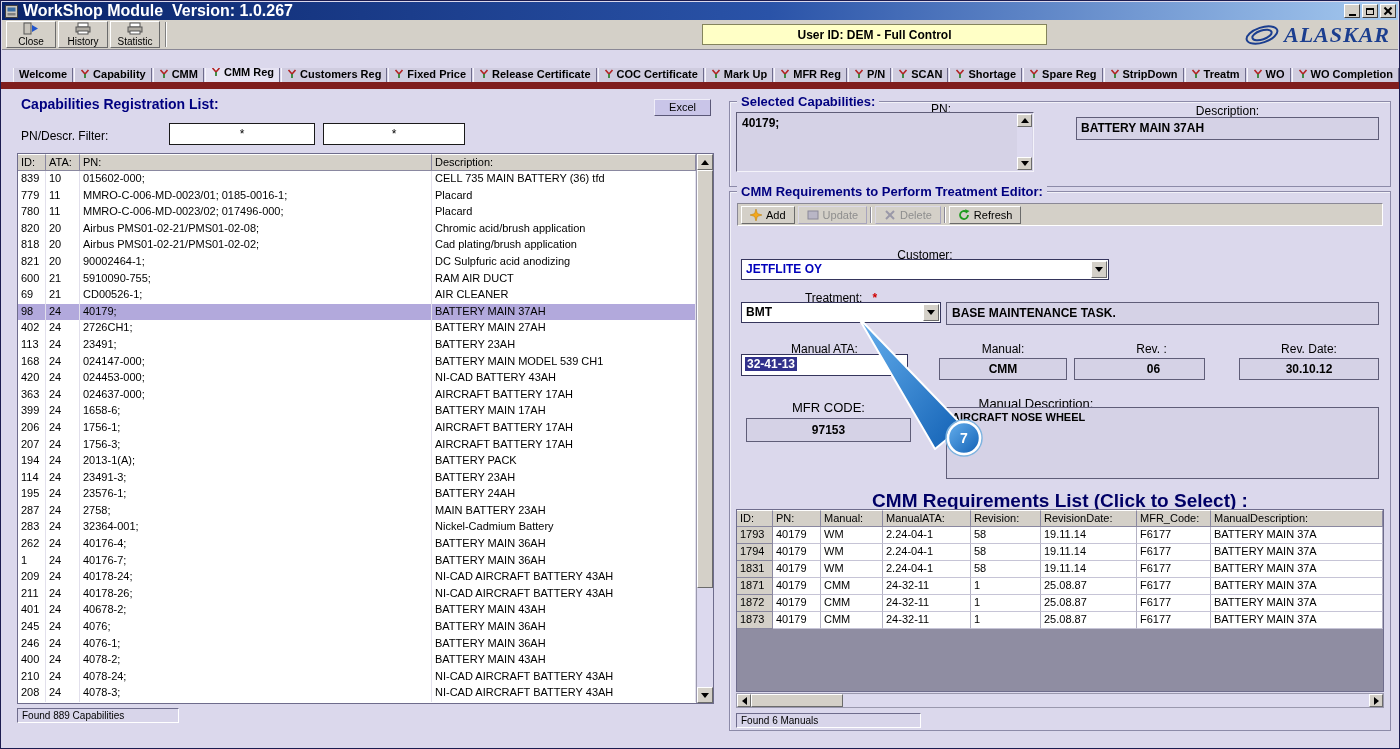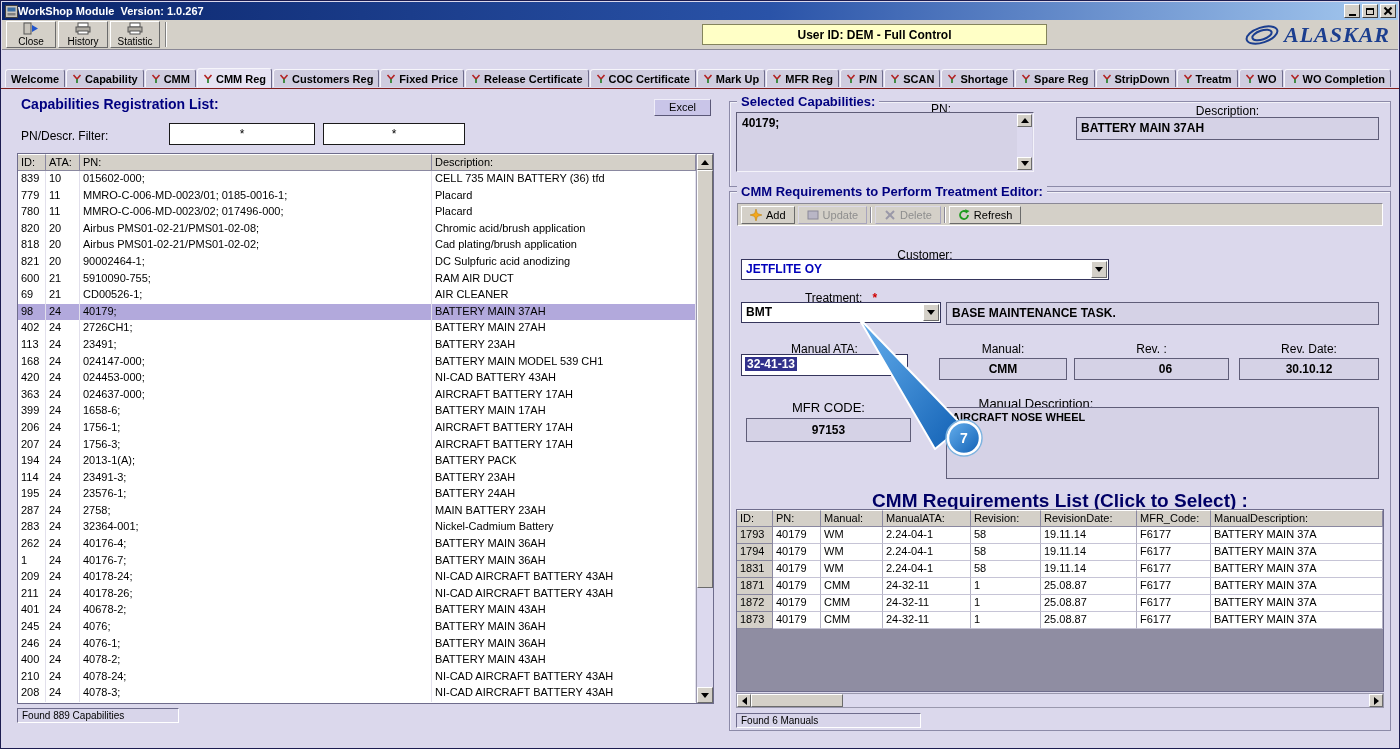--- a/index.html
+++ b/index.html
@@ -5,40 +5,40 @@
   * { margin:0; padding:0; box-sizing:border-box; }
   html,body { background:#555; }
   body { font-family:"Liberation Sans", sans-serif; }
   #app { position:relative; width:1400px; height:749px; background:#dbd8ec; overflow:hidden; border:1px solid #1c1c50; }
 
   
   #titlebar { position:absolute; left:1px; top:1px; right:1px; height:18px;
     background:linear-gradient(90deg,#0a246a 0%,#2a53a8 55%,#a6caf0 100%);
     display:flex; align-items:center; color:#fff; }
   #app-icon { margin-left:3px; width:13px; height:13px; flex:none; }
-  #window-title { font-size:11px; font-weight:bold; white-space:pre; }
+  #window-title { margin-left:5px; font-size:16px; font-weight:bold; white-space:pre; }
   #win-controls { position:absolute; right:2px; top:2px; display:flex; gap:2px; }
   .win-btn { width:16px; height:14px; background:#d4d0c8; border:1px solid; border-color:#fff #404040 #404040 #fff; display:flex; align-items:center; justify-content:center; }
   .glyph-min { width:7px; height:2px; background:#000; margin-top:7px; }
   .glyph-max { width:8px; height:7px; border:1px solid #000; border-top-width:2px; }
   .glyph-x { position:relative; width:8px; height:8px; }
   .glyph-x:before,.glyph-x:after { content:""; position:absolute; left:-1px; top:3px; width:10px; height:2px; background:#000; }
   .glyph-x:before { transform:rotate(45deg);} .glyph-x:after { transform:rotate(-45deg);}
 
   
   #toolbar { position:absolute; left:1px; top:19px; right:1px; height:30px; background:#d4d0c8; border-bottom:1px solid #8a8896; }
   .tool-btn { position:absolute; top:1px; width:50px; height:27px; display:flex; flex-direction:column; align-items:center; justify-content:center; gap:1px; background:#d4d0c8; border:1px solid; border-color:#fff #6b6b6b #6b6b6b #fff; font-size:10px; }
   #tool-close{left:4px} #tool-history{left:56px} #tool-statistic{left:108px}
   #tool-sep { position:absolute; left:163px; top:2px; width:2px; height:25px; border-left:1px solid #808080; border-right:1px solid #fff; }
   #user-banner { position:absolute; left:700px; top:4px; width:345px; height:21px; background:#ffffc6; border:1px solid #84845c; display:flex; align-items:center; justify-content:center; font-size:12px; font-weight:bold; color:#000; }
   #brand { position:absolute; right:8px; top:0; height:29px; display:flex; align-items:center; gap:4px; }
   #brand-text { font-family:"Liberation Serif", serif; font-style:italic; font-weight:bold; font-size:22px; color:#1b3e8f; letter-spacing:1px; }
 
   
-  #tabstrip { position:absolute; left:0; top:67px; right:0; height:21px; display:flex; align-items:center; padding-left:4px; border-bottom:1px solid #7f1d1d; overflow:hidden; white-space:nowrap; }
+  #tabstrip { position:absolute; left:0; top:67px; right:0; height:21px; display:flex; align-items:flex-end; padding-left:12px; border-bottom:7px solid #7f1d1d; overflow:hidden; white-space:nowrap; }
   .tab { height:18px; display:flex; align-items:center; padding:0 5px; margin-right:1px; background:#cfccdf; border:1px solid #6e6c8c; border-bottom:none; border-top-color:#f6f5fb; border-left-color:#f6f5fb; border-radius:3px 3px 0 0; font-size:11px; font-weight:bold; flex:none; }
   .tab.active { background:#e6e3f3; height:21px; position:relative; z-index:2; }
   .tab-icon { width:10px; height:10px; margin-right:3px; flex:none; }
   .vbox { position:absolute; background:#d5d2e6; border:1px solid #5f5d78; font-weight:bold; font-size:12px; color:#000; }
   .label { position:absolute; font-size:12px; color:#000; }
   .section-title { position:absolute; font-size:13px; font-weight:bold; color:#000080; background:#dbd8ec; padding:0 4px; z-index:3; }
   .combo { position:absolute; background:#fff; border:1px solid #35355c; font-size:12px; }
   .combo-text { position:absolute; left:4px; top:2px; font-weight:bold; }
   .combo-btn { position:absolute; right:1px; top:1px; bottom:1px; width:16px; background:#d4d0c8; border:1px solid; border-color:#fff #6b6b6b #6b6b6b #fff; display:flex; align-items:center; justify-content:center; }
   .tri-down { width:0; height:0; border-left:4px solid transparent; border-right:4px solid transparent; border-top:5px solid #000; }
@@ -98,21 +98,21 @@
   #treatment-combo { left:740px; top:301px; width:200px; height:21px;padding-left:40px; }
   #tdesc-label { left:945px; top:289px; width:433px; text-align:center;margin-top:12px; }
   #tdesc-box { left:945px; top:301px; width:433px; height:23px; line-height:21px; padding-left:5px; }
 
   #mata-label { left:740px; top:341px; width:167px; text-align:center; }
   #mata-input { position:absolute; left:740px; top:353px; width:167px; height:22px; background:#fff; border:1px solid #35355c; font-size:12px; padding:2px 0 0 3px; }
   #mata-input .sel-text { background:#31318c; color:#fff; font-weight:bold; padding:0 2px; }
   #manual-label { left:938px; top:341px; width:128px; text-align:center; }
   #manual-box { left:938px; top:357px; width:128px; height:22px; line-height:20px; text-align:center; }
   #rev-label { left:1073px; top:341px; width:155px; text-align:center; }
-  #rev-box { left:1073px; top:357px; width:155px; height:22px; line-height:20px; text-align:center;padding-left:28px; }
+  #rev-box { left:1073px; top:357px; width:131px; height:22px; line-height:20px; text-align:center;padding-left:28px; }
   #revdate-label { left:1238px; top:341px; width:140px; text-align:center; }
   #revdate-box { left:1238px; top:357px; width:140px; height:22px; line-height:20px; text-align:center; }
 
   #mfr-label { left:745px; top:399px; width:165px; text-align:center; font-size:13px; }
   #mfr-box { left:745px; top:417px; width:165px; height:24px; line-height:22px; text-align:center; }
   #mdesc-label { left:945px; top:395px; width:180px; text-align:center; font-size:13px; }
   #mdesc-box { left:945px; top:406px; width:433px; height:72px; padding:3px 16px 0 5px; font-size:11px; }
 
   #list-title { position:absolute; left:735px; top:489px; width:648px; text-align:center; font-size:19px; font-weight:bold; color:#000066; }
 

